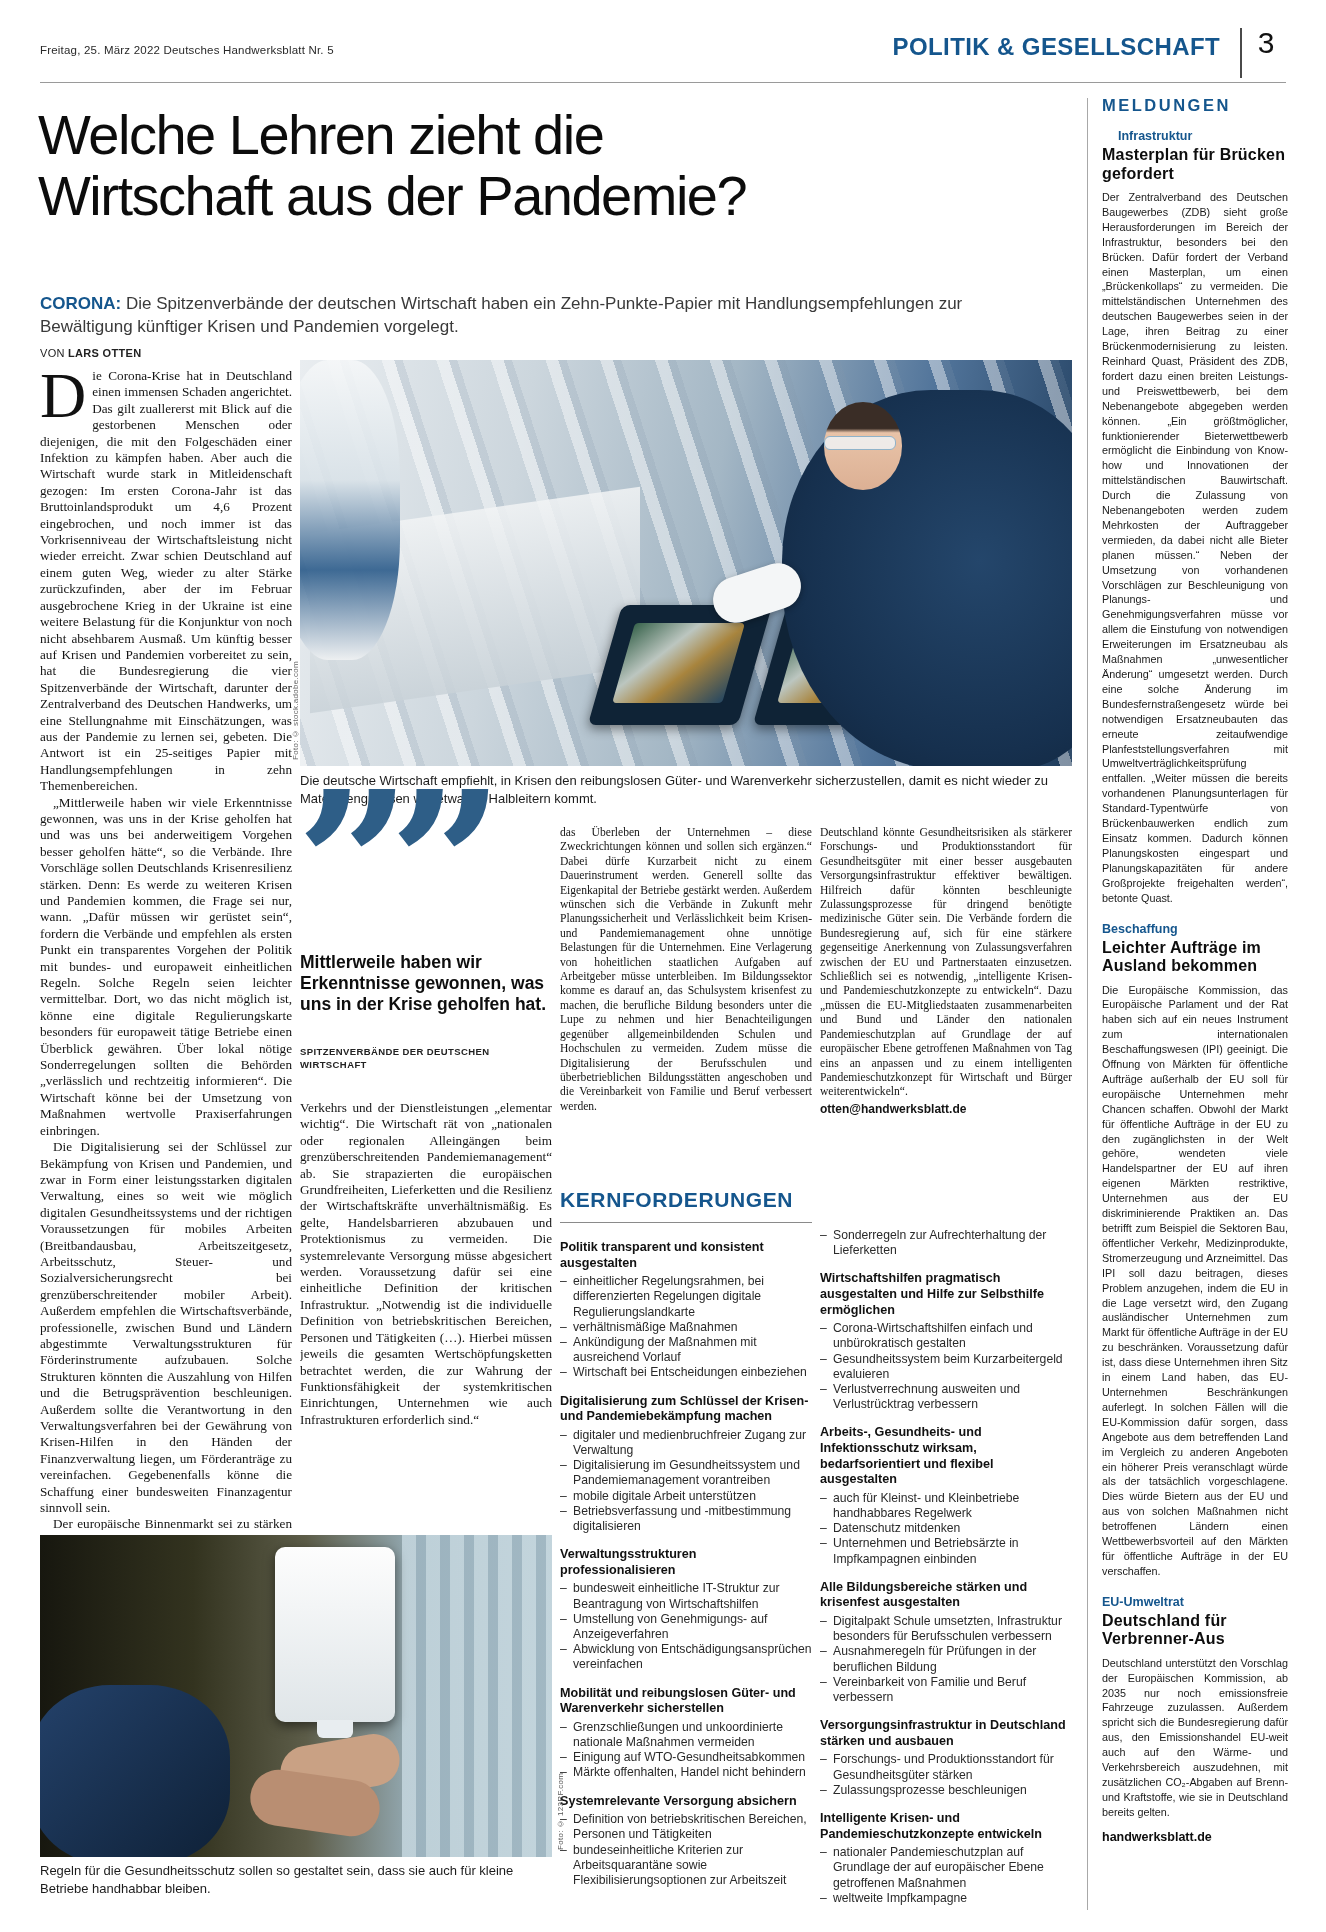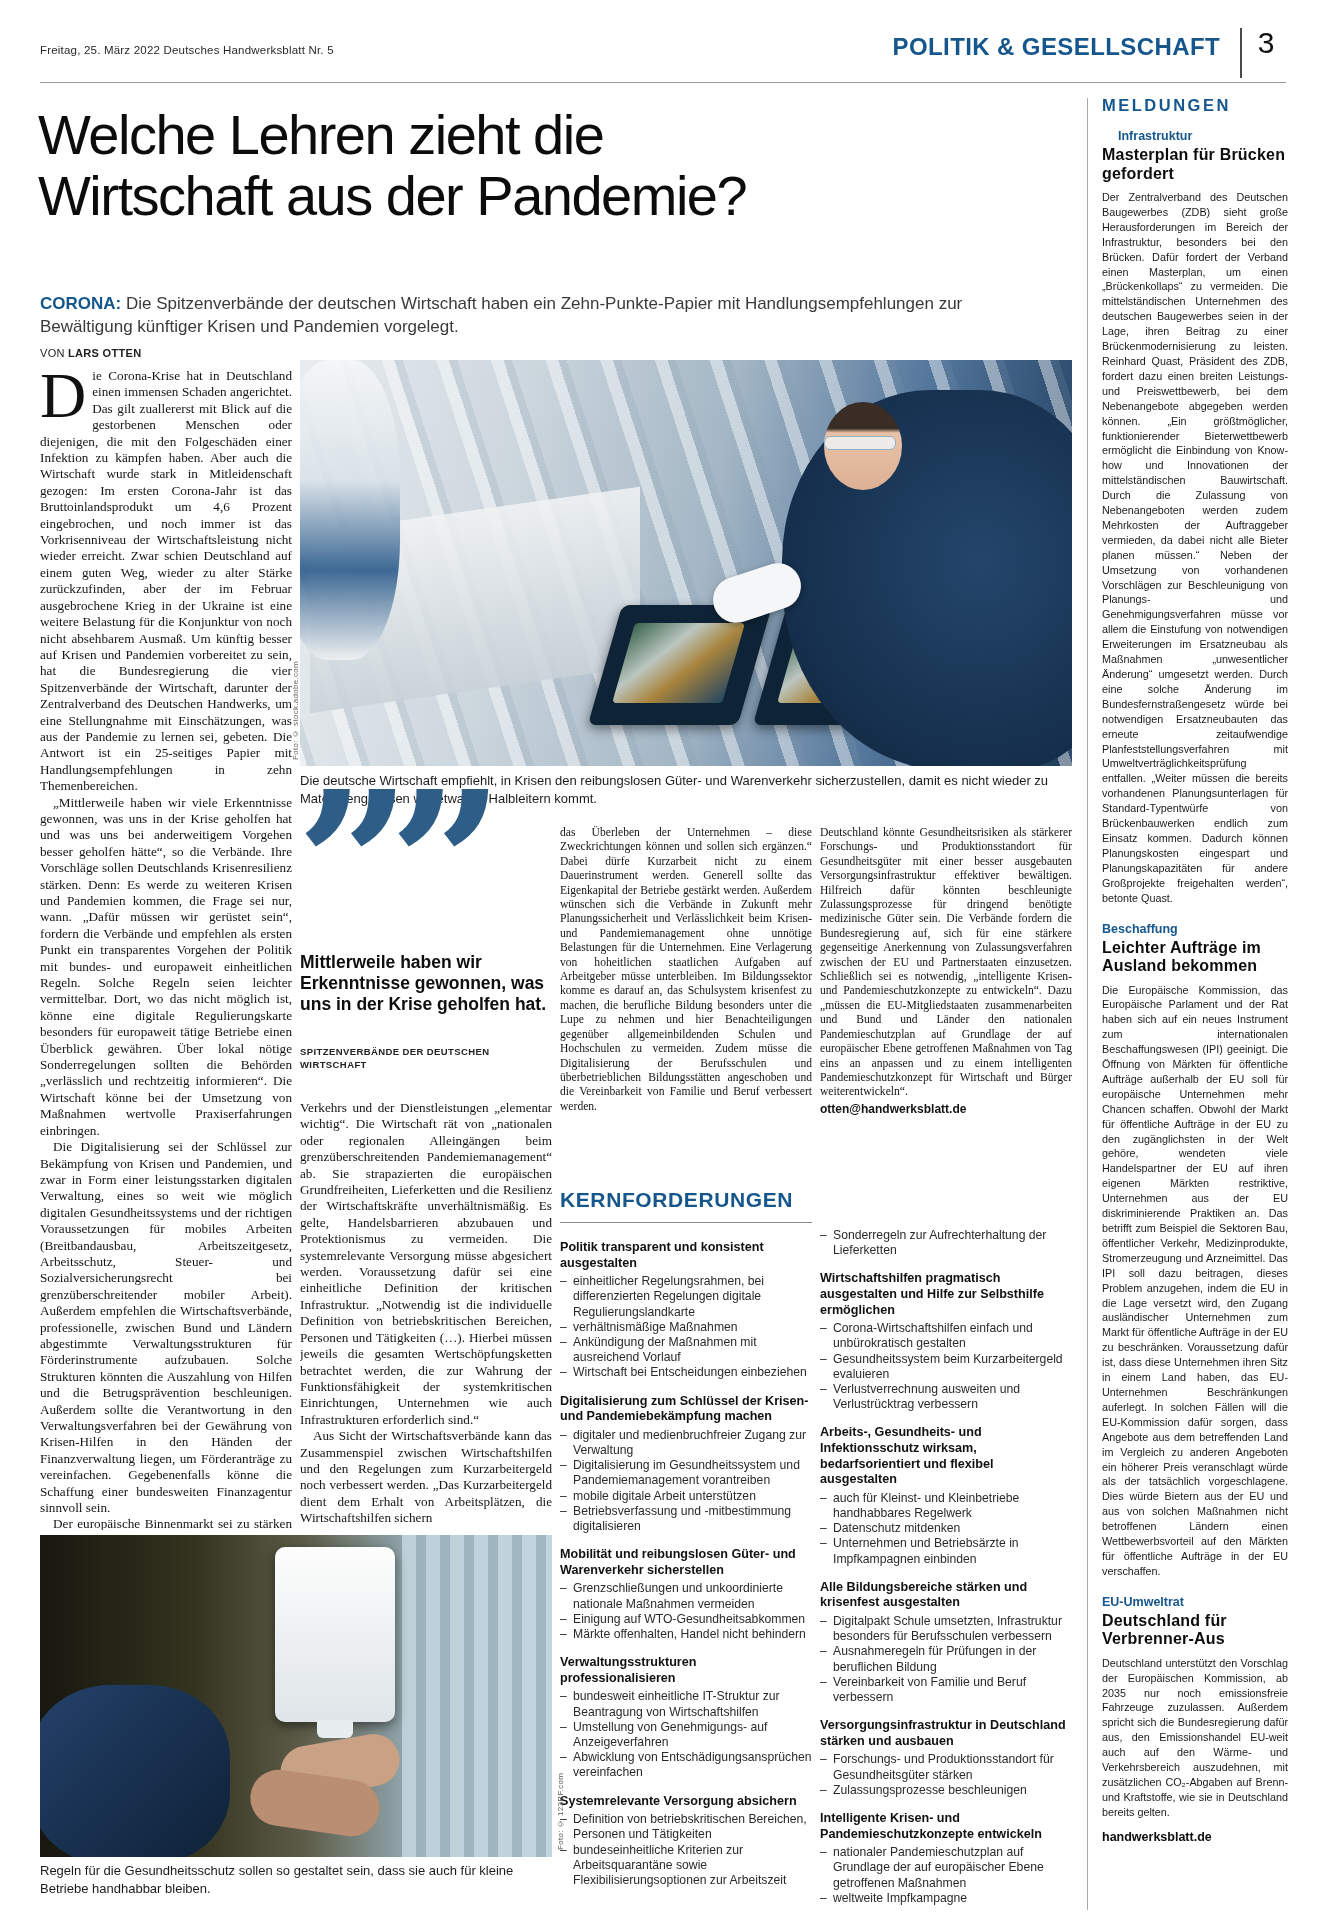--- a/index.html
+++ b/index.html
@@ -163,21 +163,20 @@
     </div>
 </div>
 
 <div class="abs pq-marks">””</div>
 <div class="abs pq-text">Mittlerweile haben wir Erkenntnisse gewonnen, was uns in der Krise geholfen hat.</div>
 <div class="abs pq-attr">SPITZENVERBÄNDE DER DEUTSCHEN WIRTSCHAFT</div>
 
 <div class="abs serifcol colB-body">
 
 <p>Verkehrs und der Dienstleistungen „elementar wichtig“. Die Wirtschaft rät von „nationalen oder regionalen Alleingängen beim grenzüberschreitenden Pandemiemanagement“ ab. Sie strapazierten die europäischen Grundfreiheiten, Lieferketten und die Resilienz der Wirtschaftskräfte unverhältnismäßig. Es gelte, Handelsbarrieren abzubauen und Protektionismus zu vermeiden. Die systemrelevante Versorgung müsse abgesichert werden. Voraussetzung dafür sei eine einheitliche Definition der kritischen Infrastruktur. „Notwendig ist die individuelle Definition von betriebskritischen Bereichen, Personen und Tätigkeiten (…). Hierbei müssen jeweils die gesamten Wertschöpfungsketten betrachtet werden, die zur Wahrung der Funktionsfähigkeit der systemkritischen Einrichtungen, Unternehmen wie auch Infrastrukturen erforderlich sind.“</p>
-    <p>Aus Sicht der Wirtschaftsverbände kann das Zusammenspiel zwischen Wirtschaftshilfen und den Regelungen zum Kurzarbeitergeld noch verbessert werden. „Das Kurzarbeitergeld dient dem Erhalt von Arbeitsplätzen, die Wirtschaftshilfen sichern</p>
   </div>
 
 <div class="abs serifcol colC-body">
 
 <p>das Überleben der Unternehmen – diese Zweckrichtungen können und sollen sich ergänzen.“ Dabei dürfe Kurzarbeit nicht zu einem Dauerinstrument werden. Generell sollte das Eigenkapital der Betriebe gestärkt werden. Außerdem wünschen sich die Verbände in Zukunft mehr Planungssicherheit und Verlässlichkeit beim Krisen- und Pandemiemanagement ohne unnötige Belastungen für die Unternehmen. Eine Verlagerung von hoheitlichen staatlichen Aufgaben auf Arbeitgeber müsse unterbleiben. Im Bildungssektor komme es darauf an, das Schulsystem krisenfest zu machen, die berufliche Bildung besonders unter die Lupe zu nehmen und hier Benachteiligungen gegenüber allgemeinbildenden Schulen und Hochschulen zu vermeiden. Zudem müsse die Digitalisierung der Berufsschulen und überbetrieblichen Bildungsstätten angeschoben und die Vereinbarkeit von Familie und Beruf verbessert werden.</p>
   </div>
 <div class="abs serifcol colD-body">
   <div>
 
   <p>Deutschland könnte Gesundheitsrisiken als stärkerer Forschungs- und Produktionsstandort für Gesundheitsgüter mit einer besser ausgebauten Versorgungsinfrastruktur effektiver bewältigen. Hilfreich dafür könnten beschleunigte Zulassungsprozesse für dringend benötigte medizinische Güter sein. Die Verbände fordern die Bundesregierung auf, sich für eine stärkere gegenseitige Anerkennung von Zulassungsverfahren zwischen der EU und Partnerstaaten einzusetzen. Schließlich sei es notwendig, „intelligente Krisen- und Pandemieschutzkonzepte zu entwickeln“. Dazu „müssen die EU-Mitgliedstaaten zusammenarbeiten und Bund und Länder den nationalen Pandemieschutzplan auf Grundlage der auf europäischer Ebene getroffenen Maßnahmen von Tag eins an anpassen und zu einem intelligenten Pandemieschutzkonzept für Wirtschaft und Bürger weiterentwickeln“.</p>
@@ -206,36 +205,36 @@
       <ul>
 
       <li>digitaler und medienbruchfreier Zugang zur Verwaltung</li>
         <li>Digitalisierung im Gesundheitssystem und Pandemiemanagement vorantreiben</li>
         <li>mobile digitale Arbeit unterstützen</li>
         <li>Betriebsverfassung und -mitbestimmung digitalisieren</li>
       </ul>
     </div>
 
     <div class="kern-sec">
+      <h4>Verwaltungsstrukturen professionalisieren</h4>
+      <ul>
+
+      <li>bundesweit einheitliche IT-Struktur zur Beantragung von Wirtschaftshilfen</li>
+        <li>Umstellung von Genehmigungs- auf Anzeigeverfahren</li>
+        <li>Abwicklung von Entschädigungsansprüchen vereinfachen</li>
+      </ul>
+    </div>
+
+    <div class="kern-sec">
       <h4>Mobilität und reibungslosen Güter- und Warenverkehr sicherstellen</h4>
       <ul>
 
       <li>Grenzschließungen und unkoordinierte nationale Maßnahmen vermeiden</li>
         <li>Einigung auf WTO-Gesundheitsabkommen</li>
         <li>Märkte offenhalten, Handel nicht behindern</li>
-      </ul>
-    </div>
-
-    <div class="kern-sec">
-      <h4>Verwaltungsstrukturen professionalisieren</h4>
-      <ul>
-
-      <li>bundesweit einheitliche IT-Struktur zur Beantragung von Wirtschaftshilfen</li>
-        <li>Umstellung von Genehmigungs- auf Anzeigeverfahren</li>
-        <li>Abwicklung von Entschädigungsansprüchen vereinfachen</li>
       </ul>
     </div>
 
     <div class="kern-sec">
       <h4>Systemrelevante Versorgung absichern</h4>
       <ul>
 
       <li>Definition von betriebskritischen Bereichen, Personen und Tätigkeiten</li>
         <li>bundeseinheitliche Kriterien zur Arbeitsquarantäne sowie Flexibilisierungsoptionen zur Arbeitszeit</li>
       </ul>

